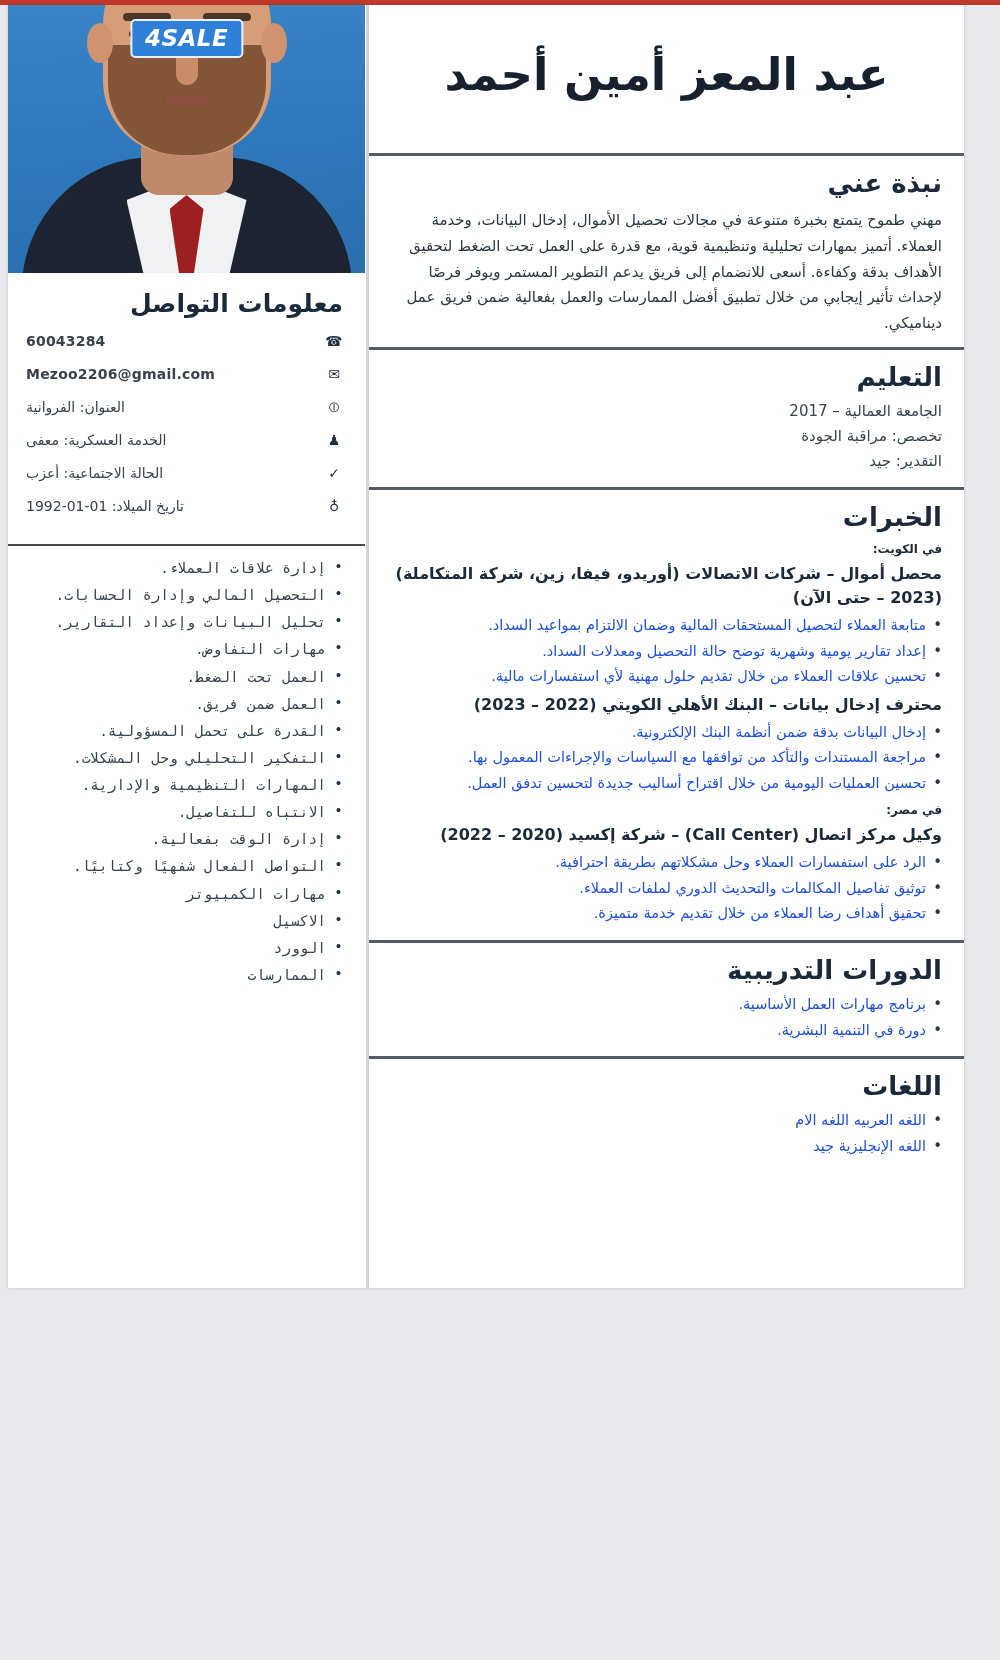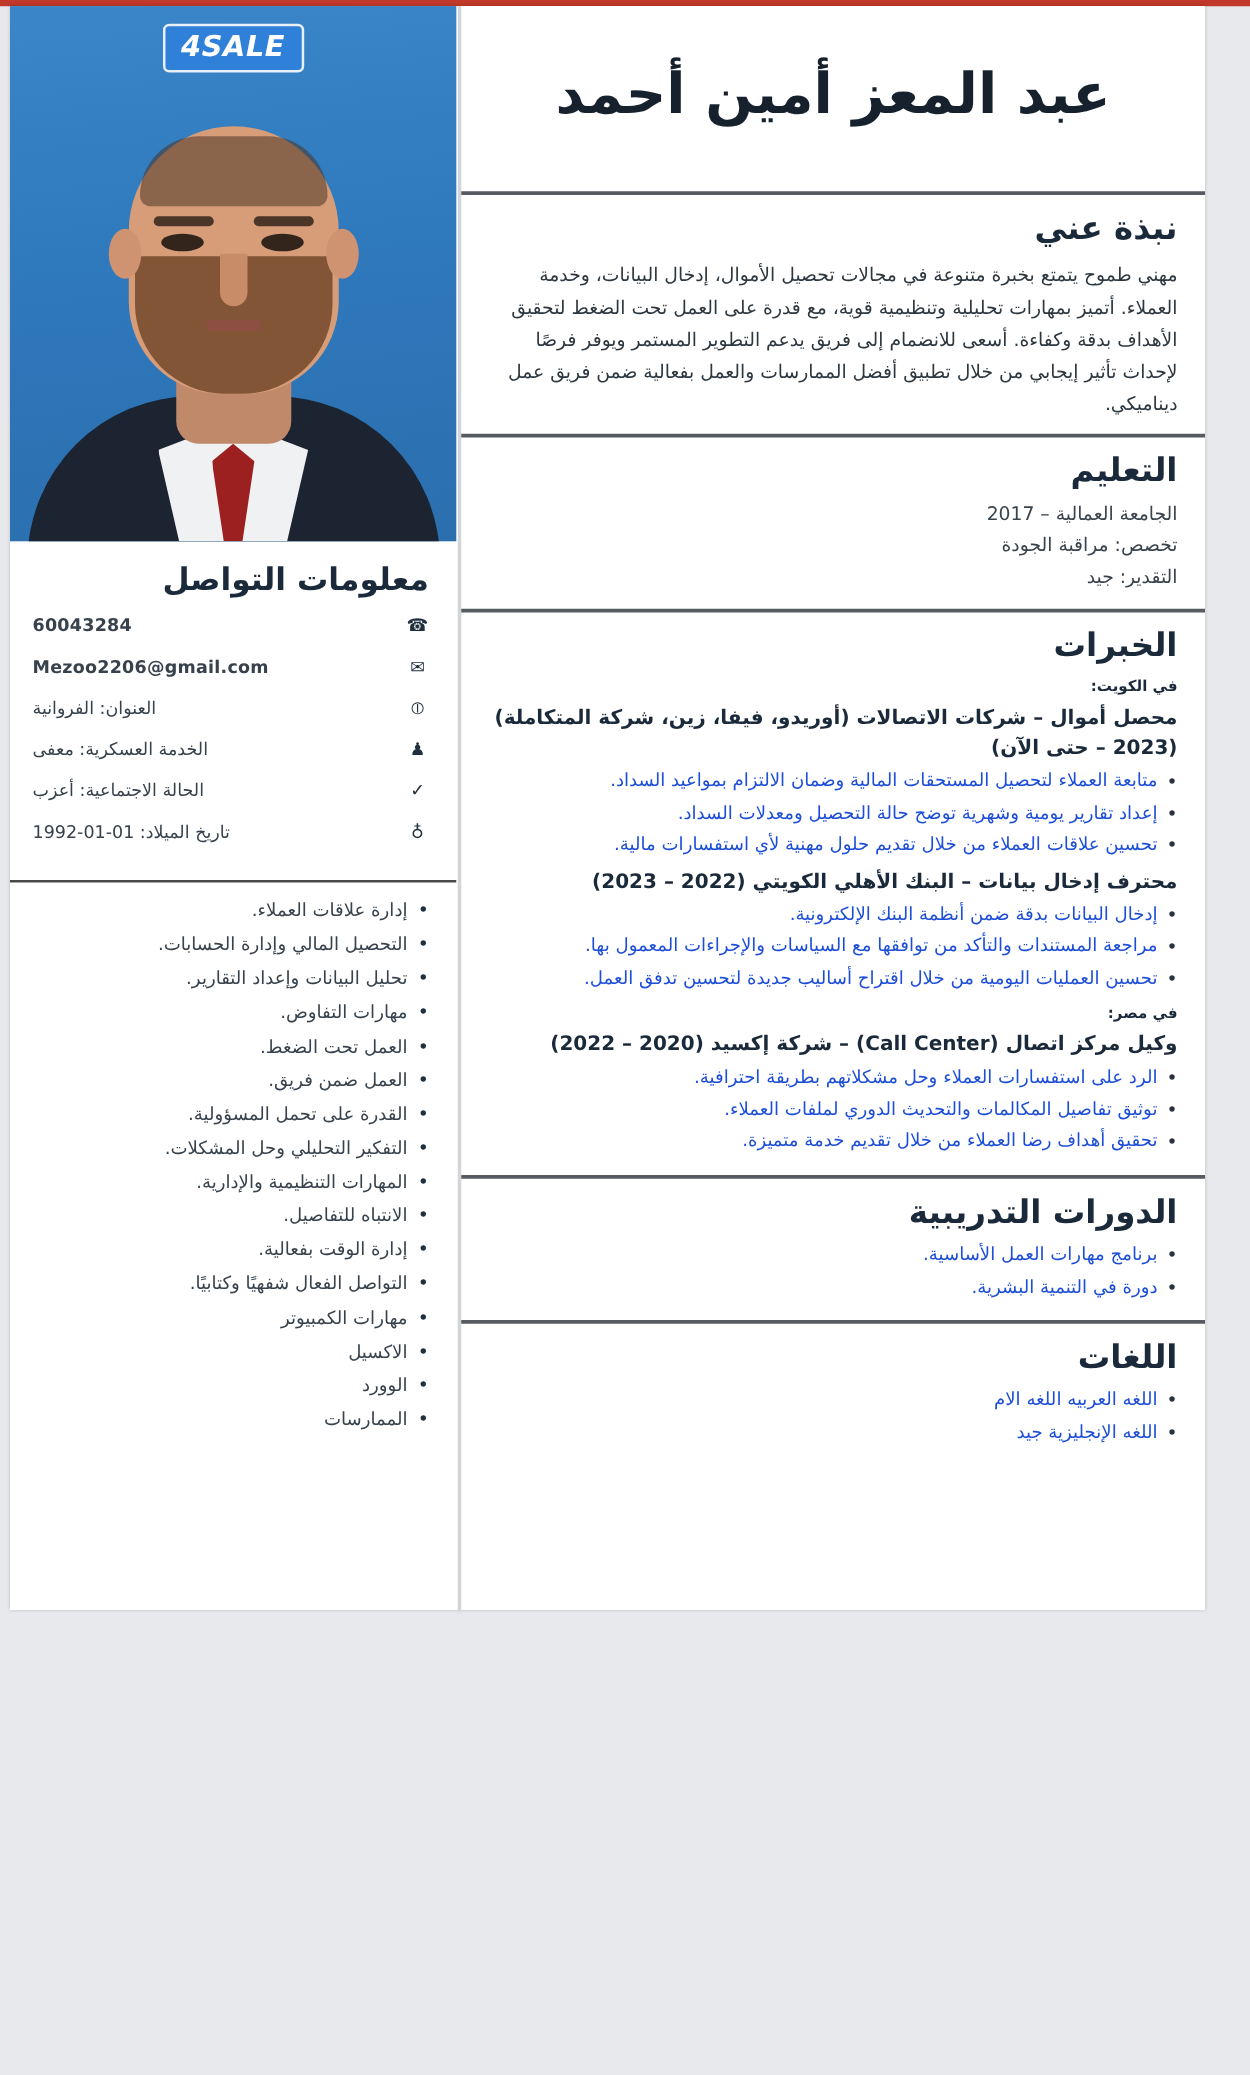--- a/index.html
+++ b/index.html
@@ -48,21 +48,21 @@
     flex: 0 0 358px;
     display: flex;
     flex-direction: column;
     border-right: 1px solid #ffffff;
     position: relative;
   }
 
   .photo-wrap {
     position: relative;
     width: 100%;
-    height: 428px;
+    height: 268px;
     overflow: hidden;
     background: #2a6fb5;
   }
 
   
   .photo-bg {
     position: absolute;
     inset: 0;
     background: linear-gradient(175deg, #3a86c8 0%, #2f79bd 45%, #2b6fae 100%);
   }
@@ -248,20 +248,21 @@
   }
   .contact-row.ltr .ctext {
     direction: ltr;
     font-weight: 600;
     letter-spacing: .2px;
   }
 
   ul.side-list {
     list-style: none;
     direction: rtl;
+    font-family: Liberation Mono, monospace;
   }
   ul.side-list li {
     position: relative;
     text-align: right;
     font-size: 14.5px;
     color: #37424d;
     padding-right: 17px;
     margin-bottom: 9px;
     line-height: 1.25;
   }

